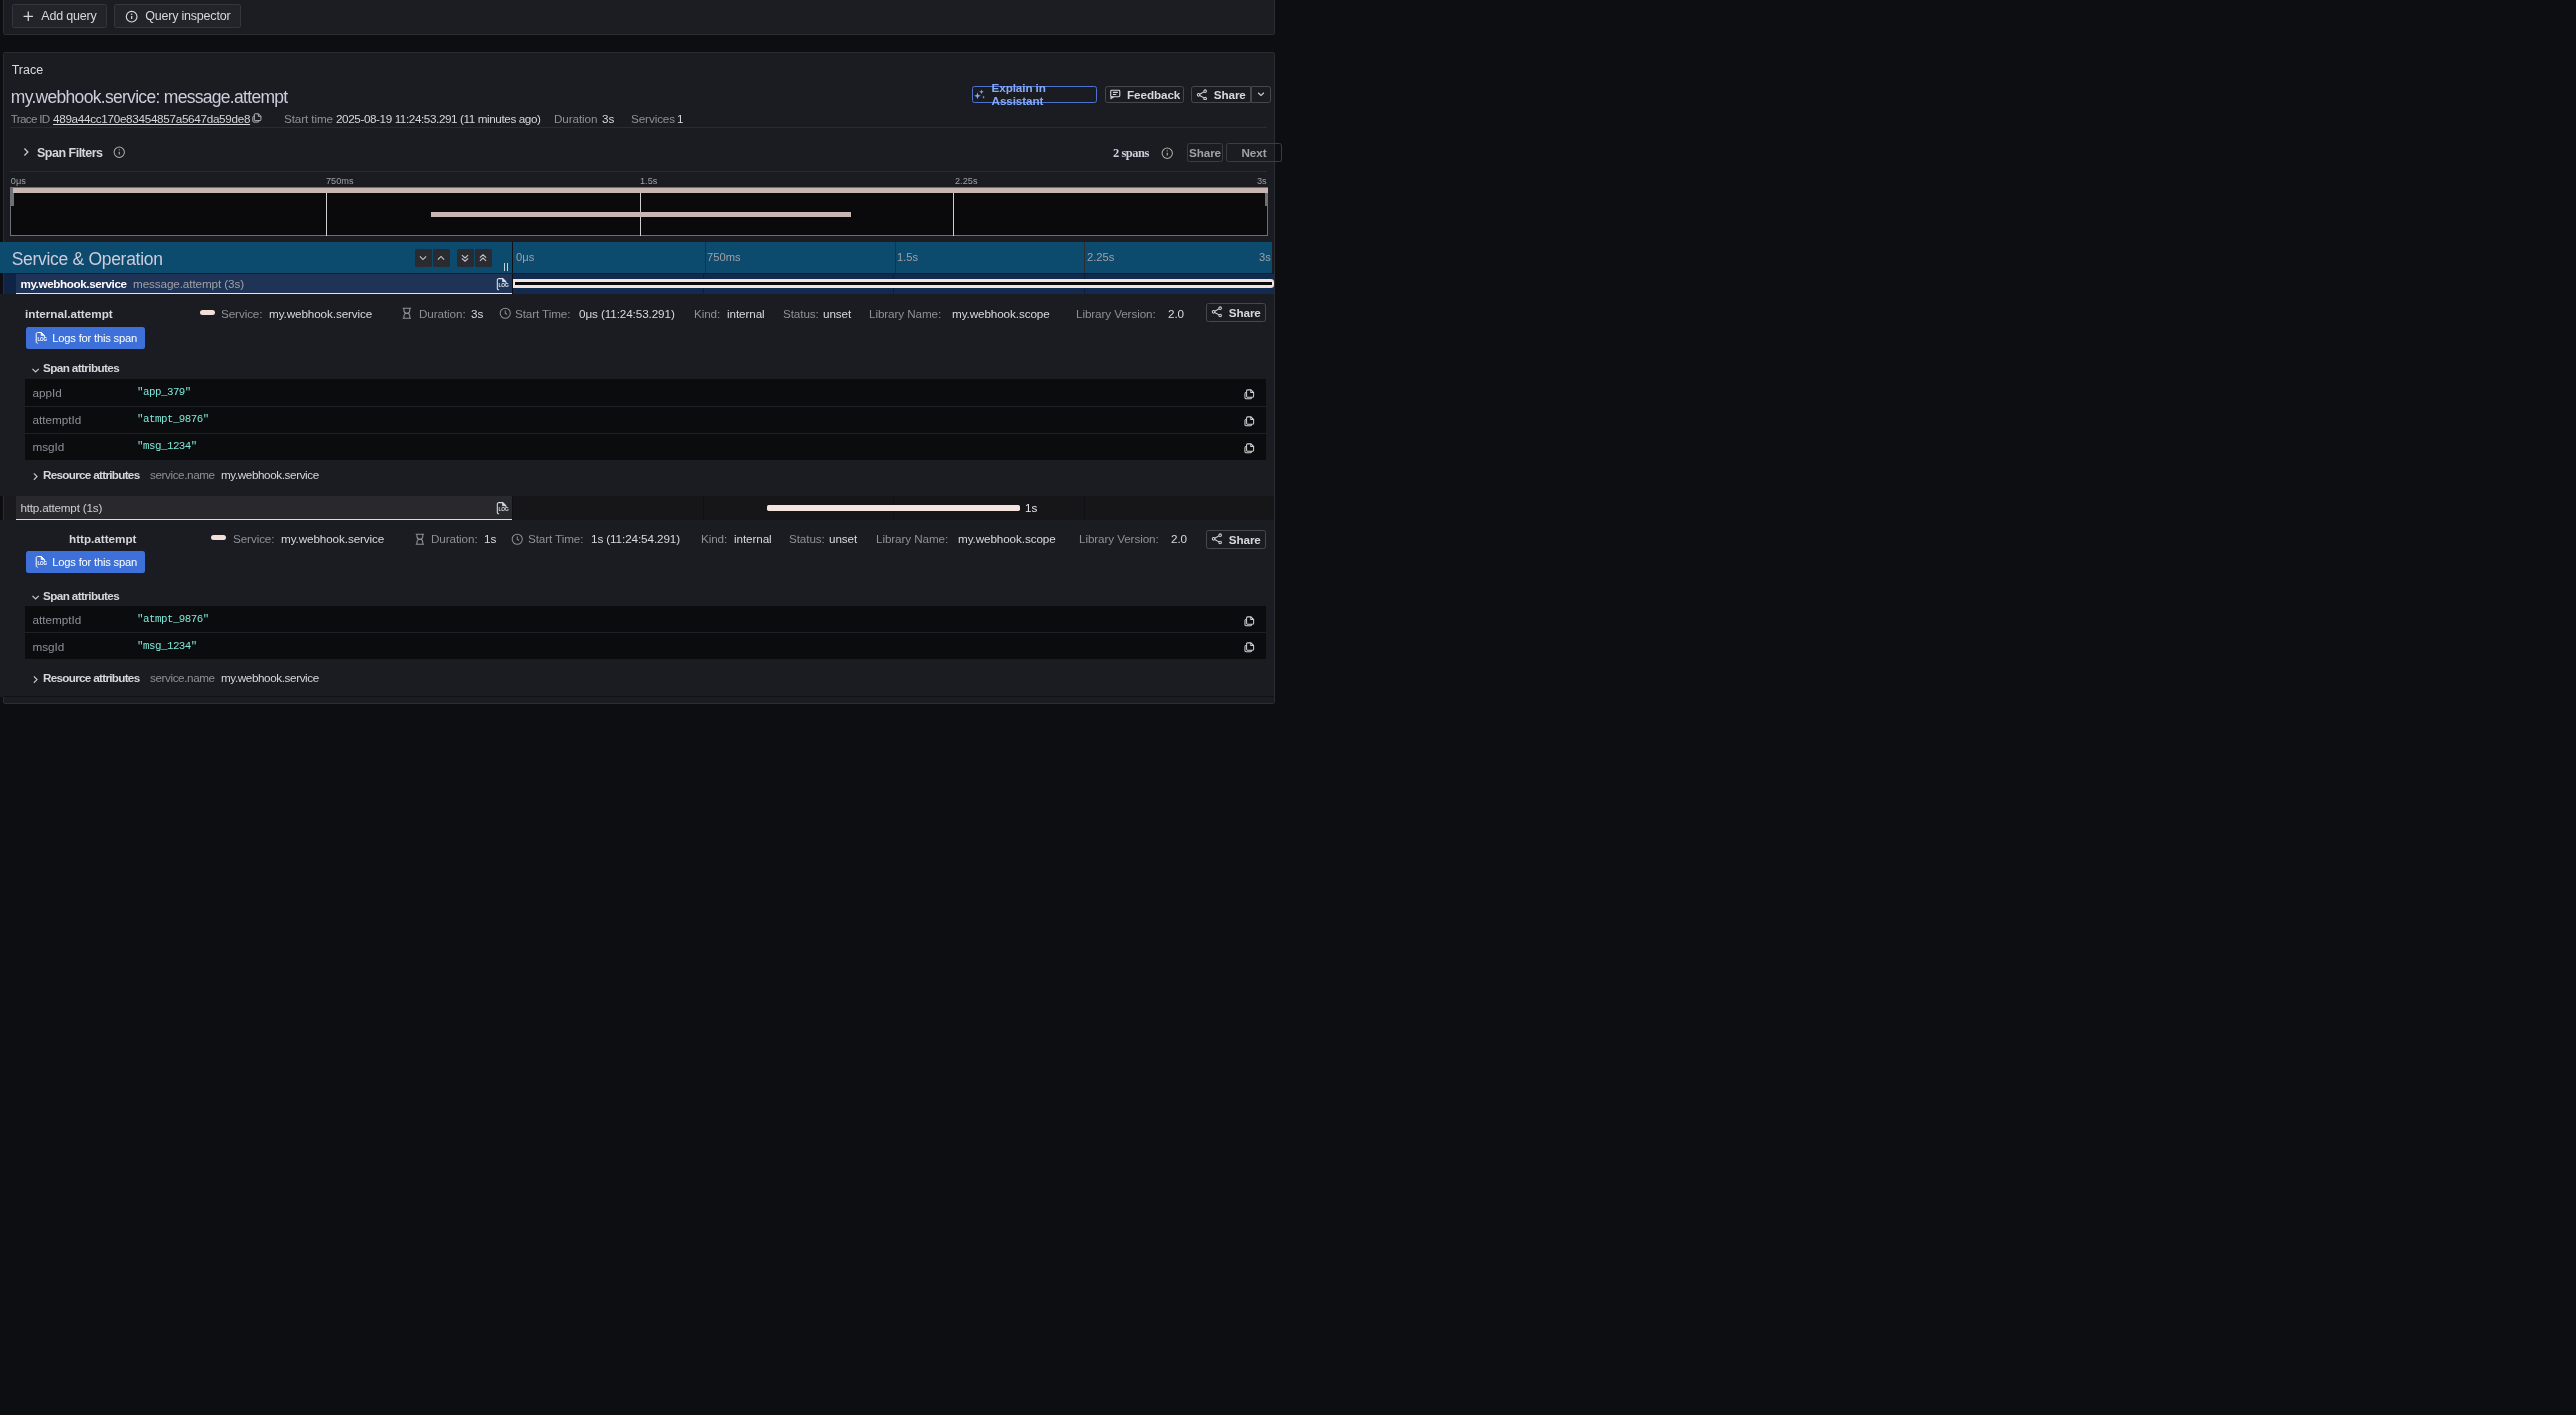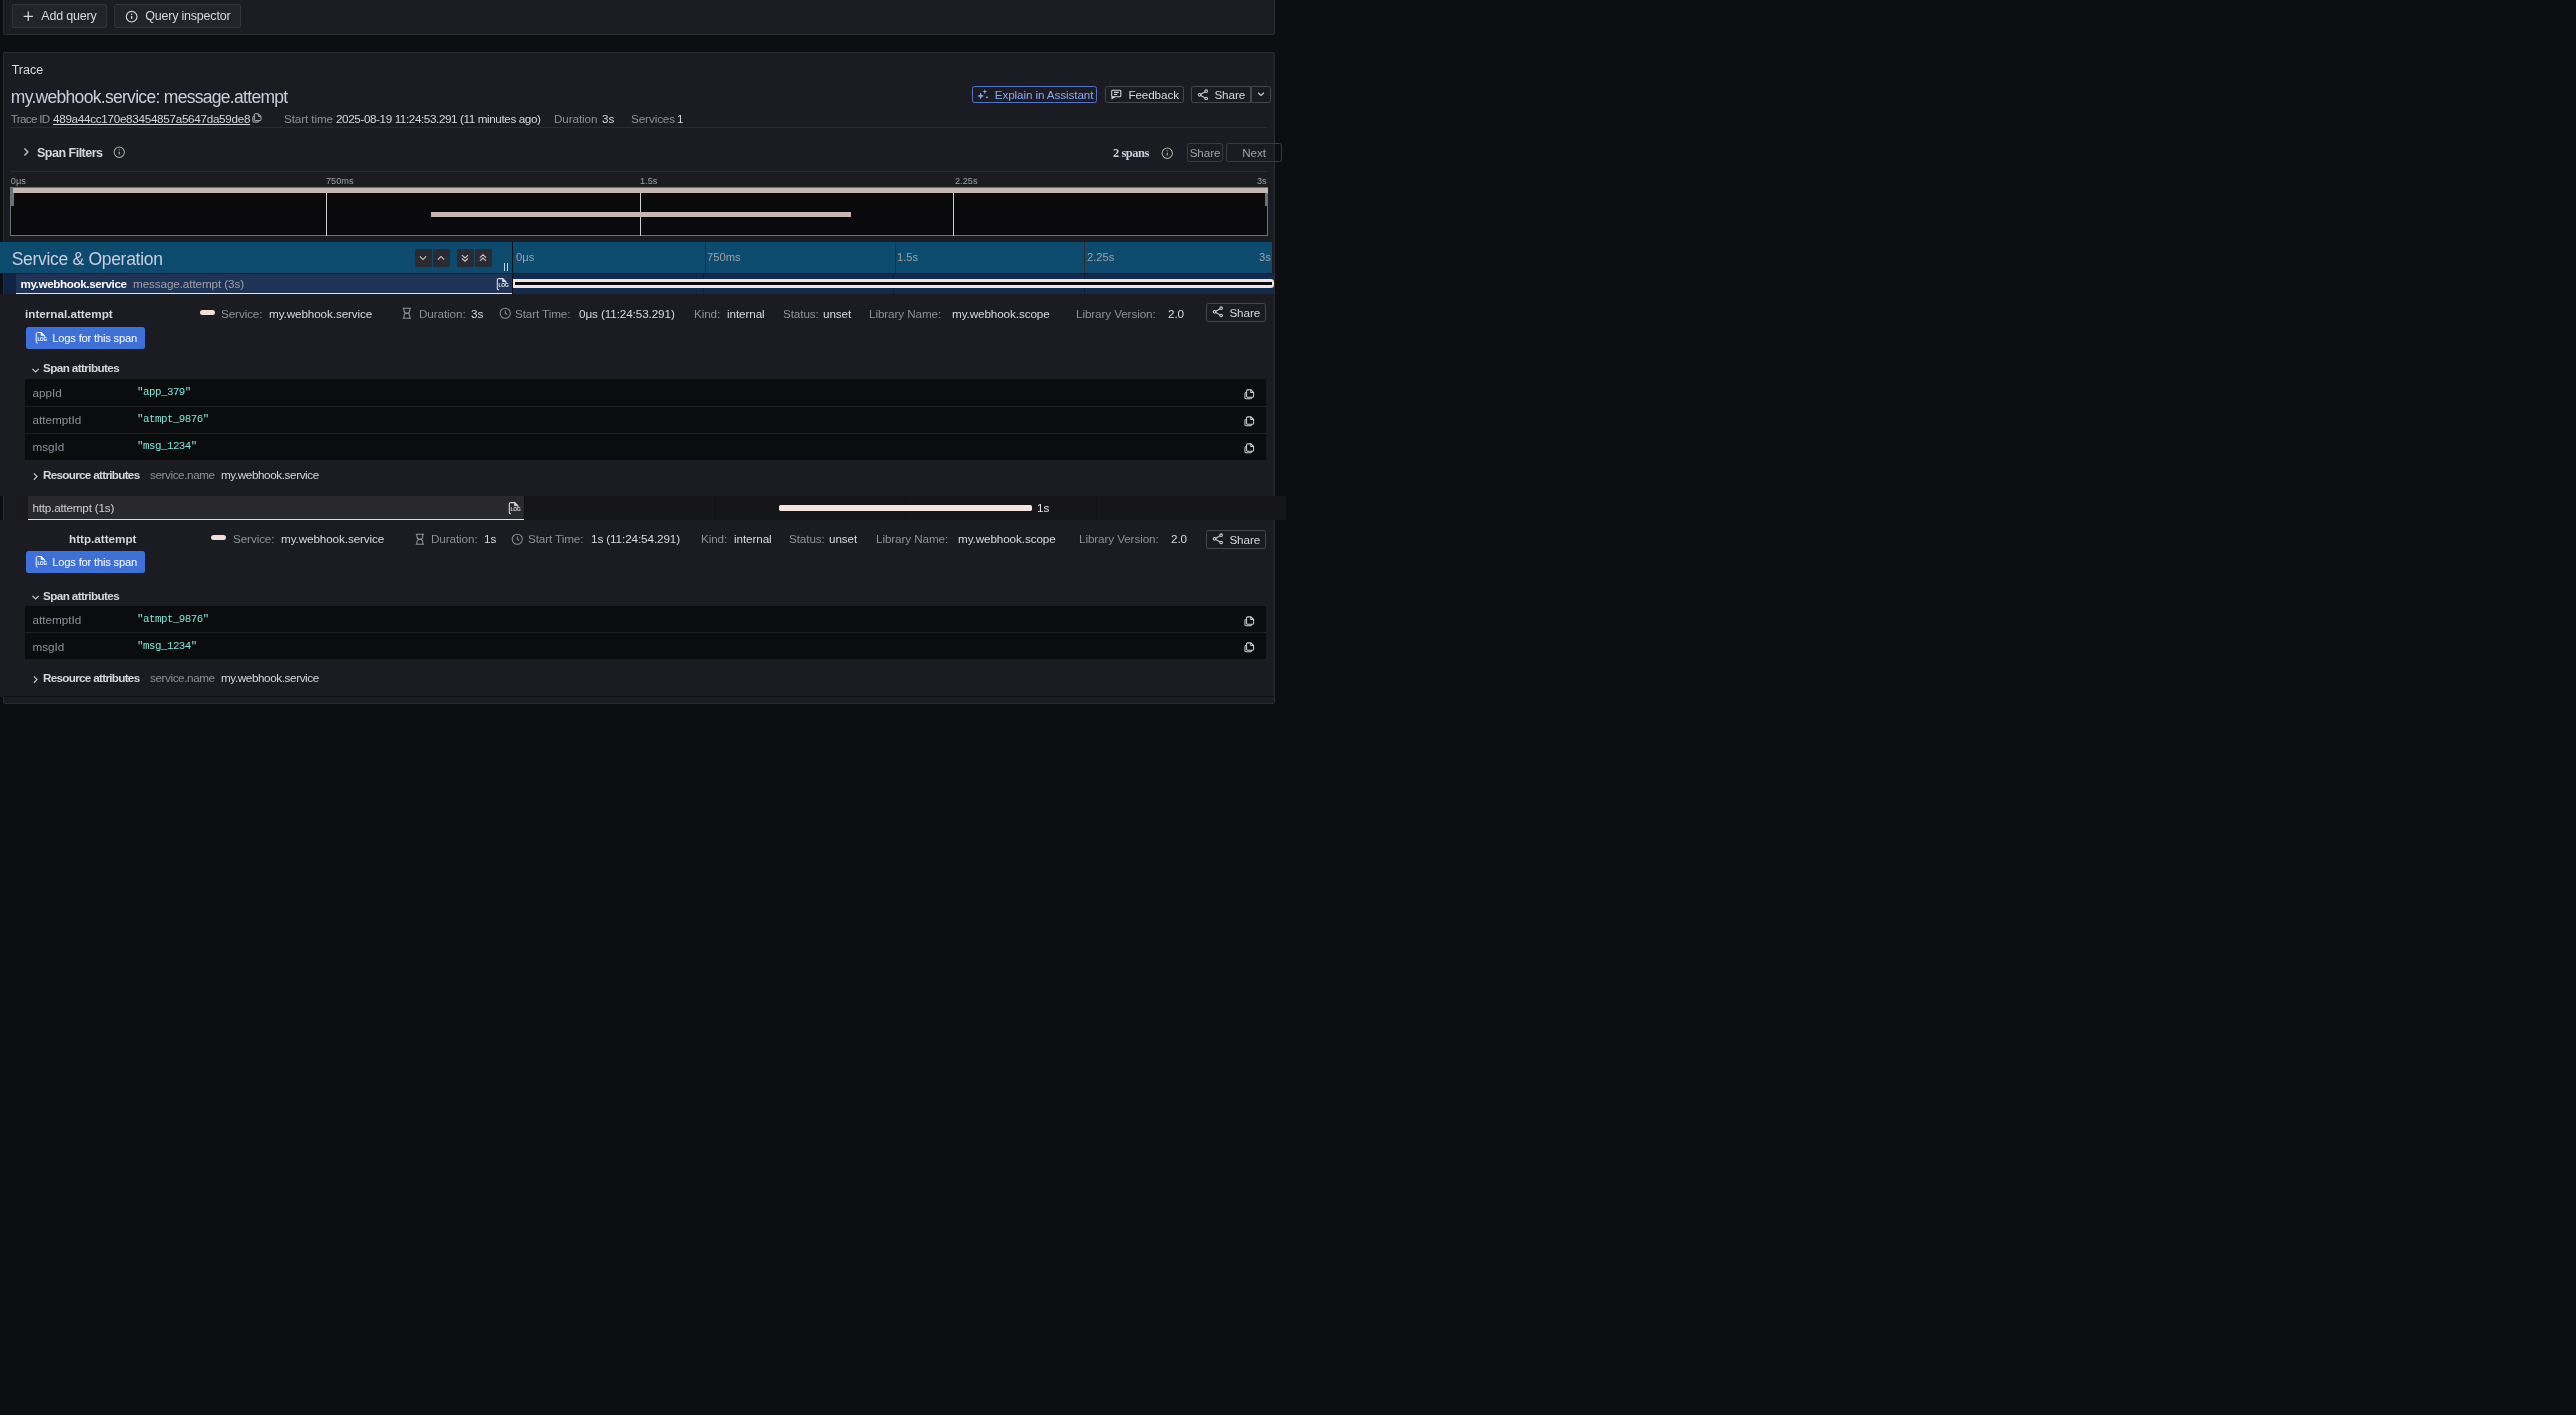--- a/index.html
+++ b/index.html
@@ -13,21 +13,21 @@
   position:absolute; height:24px; background:#22242a; border:0.8px solid #34363d; border-radius:1.7px;
   color:#d7d8dc; font-size:12.5px; font-weight:500; letter-spacing:-0.2px; display:flex; align-items:center; justify-content:center; gap:6.7px;
 }
 #trace-panel {
   position:absolute; left:3.3px; top:52px; width:1272px; height:652px;
   background:#1b1c21; border:0.8px solid #2b2d33; border-radius:1.7px; overflow:hidden;
 }
 .ptitle { position:absolute; left:11.7px; top:63px; font-size:12.5px; font-weight:500; color:#d8d9dd; }
 h1.tracetitle { position:absolute; left:10.8px; top:87px; font-size:17.5px; font-weight:400; color:#ccccdc; letter-spacing:-0.7px; }
 .hbtn { position:absolute; height:16.7px; border-radius:2.5px; border:0.8px solid #45474e; color:#d6d8de;
-  font-size:11.7px; font-weight:400; letter-spacing:-0.1px; display:flex; align-items:center; justify-content:center; gap:5.8px; background:transparent; }
+  font-size:11.7px; font-weight:700; letter-spacing:-0.1px; display:flex; align-items:center; justify-content:center; gap:5.8px; background:transparent; }
 .sub { position:absolute; top:112px; font-size:11.7px; color:#8e9097; letter-spacing:-0.1px; }
 .divider { position:absolute; left:10px; width:1257px; height:0.8px; background:#2a2b30; }
 svg { display:block; }
 .sqbtn { position:absolute; top:6.7px; width:16.7px; height:18.3px; background:#2a2b30; border-radius:1.7px;
   display:flex; align-items:center; justify-content:center; }
 .ovl { font-size:11.7px; color:#8e9097; letter-spacing:-0.1px; }
 .ovv { font-size:11.7px; color:#d8d9dd; font-weight:500; letter-spacing:-0.1px; }
 .logbtn { position:absolute; width:119px; height:21.6px; background:#3d71d9; border-radius:2.5px; color:#fff;
   font-size:11.2px; font-weight:500; display:flex; align-items:center; justify-content:center; gap:5px; letter-spacing:-0.2px; }
 .kv { position:absolute; left:0; width:100%; height:27px; }
@@ -281,21 +281,21 @@
       </svg>
     </div>
     <svg class="abs" style="left:31px; top:178px;" width="9.2" height="9.2" viewBox="0 0 16 16" fill="none" stroke="#c9cacf" stroke-width="2">
       <path d="M5 2.5 10.5 8 5 13.5"></path>
     </svg>
     <div class="abs" style="left:43px; top:174px; font-size:11.7px; font-weight:700; color:#d5d6db; letter-spacing:-0.7px;">Resource attributes</div>
     <div class="abs" style="left:150px; top:174px; font-size:11.7px; color:#8e9097; letter-spacing:-0.4px;">service.name</div>
     <div class="abs" style="left:221px; top:174px; font-size:11.7px; color:#d5d6da; letter-spacing:-0.4px;">my.webhook.service</div>
   </div>
 
-  <div class="abs" style="left:12px; top:496px; width:1274px; height:24px;">
+  <div class="abs" style="left:0; top:496px; width:1274px; height:24px;">
     <div class="abs" style="left:4.2px; top:0; width:12px; height:24px; background:#1a1a1d;"></div>
     <div class="abs" style="left:16px; top:0; width:496px; height:22.5px; background:#29292d;"></div>
     <div class="abs" style="left:512px; top:0; width:0.8px; height:24px; background:#0f1013;"></div>
     <div class="abs" style="left:16px; top:22.5px; width:496px; height:1.7px; background:#ecd7d1;"></div>
     <div class="abs" style="left:20.4px; top:5.4px; font-size:11.7px; color:#cdced2; letter-spacing:-0.2px;">http.attempt (1s)</div>
     <svg class="abs" style="left:495px; top:5px;" width="14" height="14" viewBox="0 0 20 20" fill="none" stroke="#d5dae4" stroke-width="1.5" stroke-linecap="round" stroke-linejoin="round">
       <path d="M5.2 18.3c-1 0-1.9-.85-1.9-1.9V4.2c0-1.05.85-1.9 1.9-1.9h5.9l4.5 4.5v2.1"></path>
       <path d="M10.7 2.5v4.2h4.5z" fill="#d5dae4" stroke-width="1"></path>
       <text x="5.1" y="14.6" font-size="7" font-weight="700" fill="#d5dae4" stroke="none" font-family="Liberation Sans" letter-spacing="-0.3">LOG</text>
     </svg>

